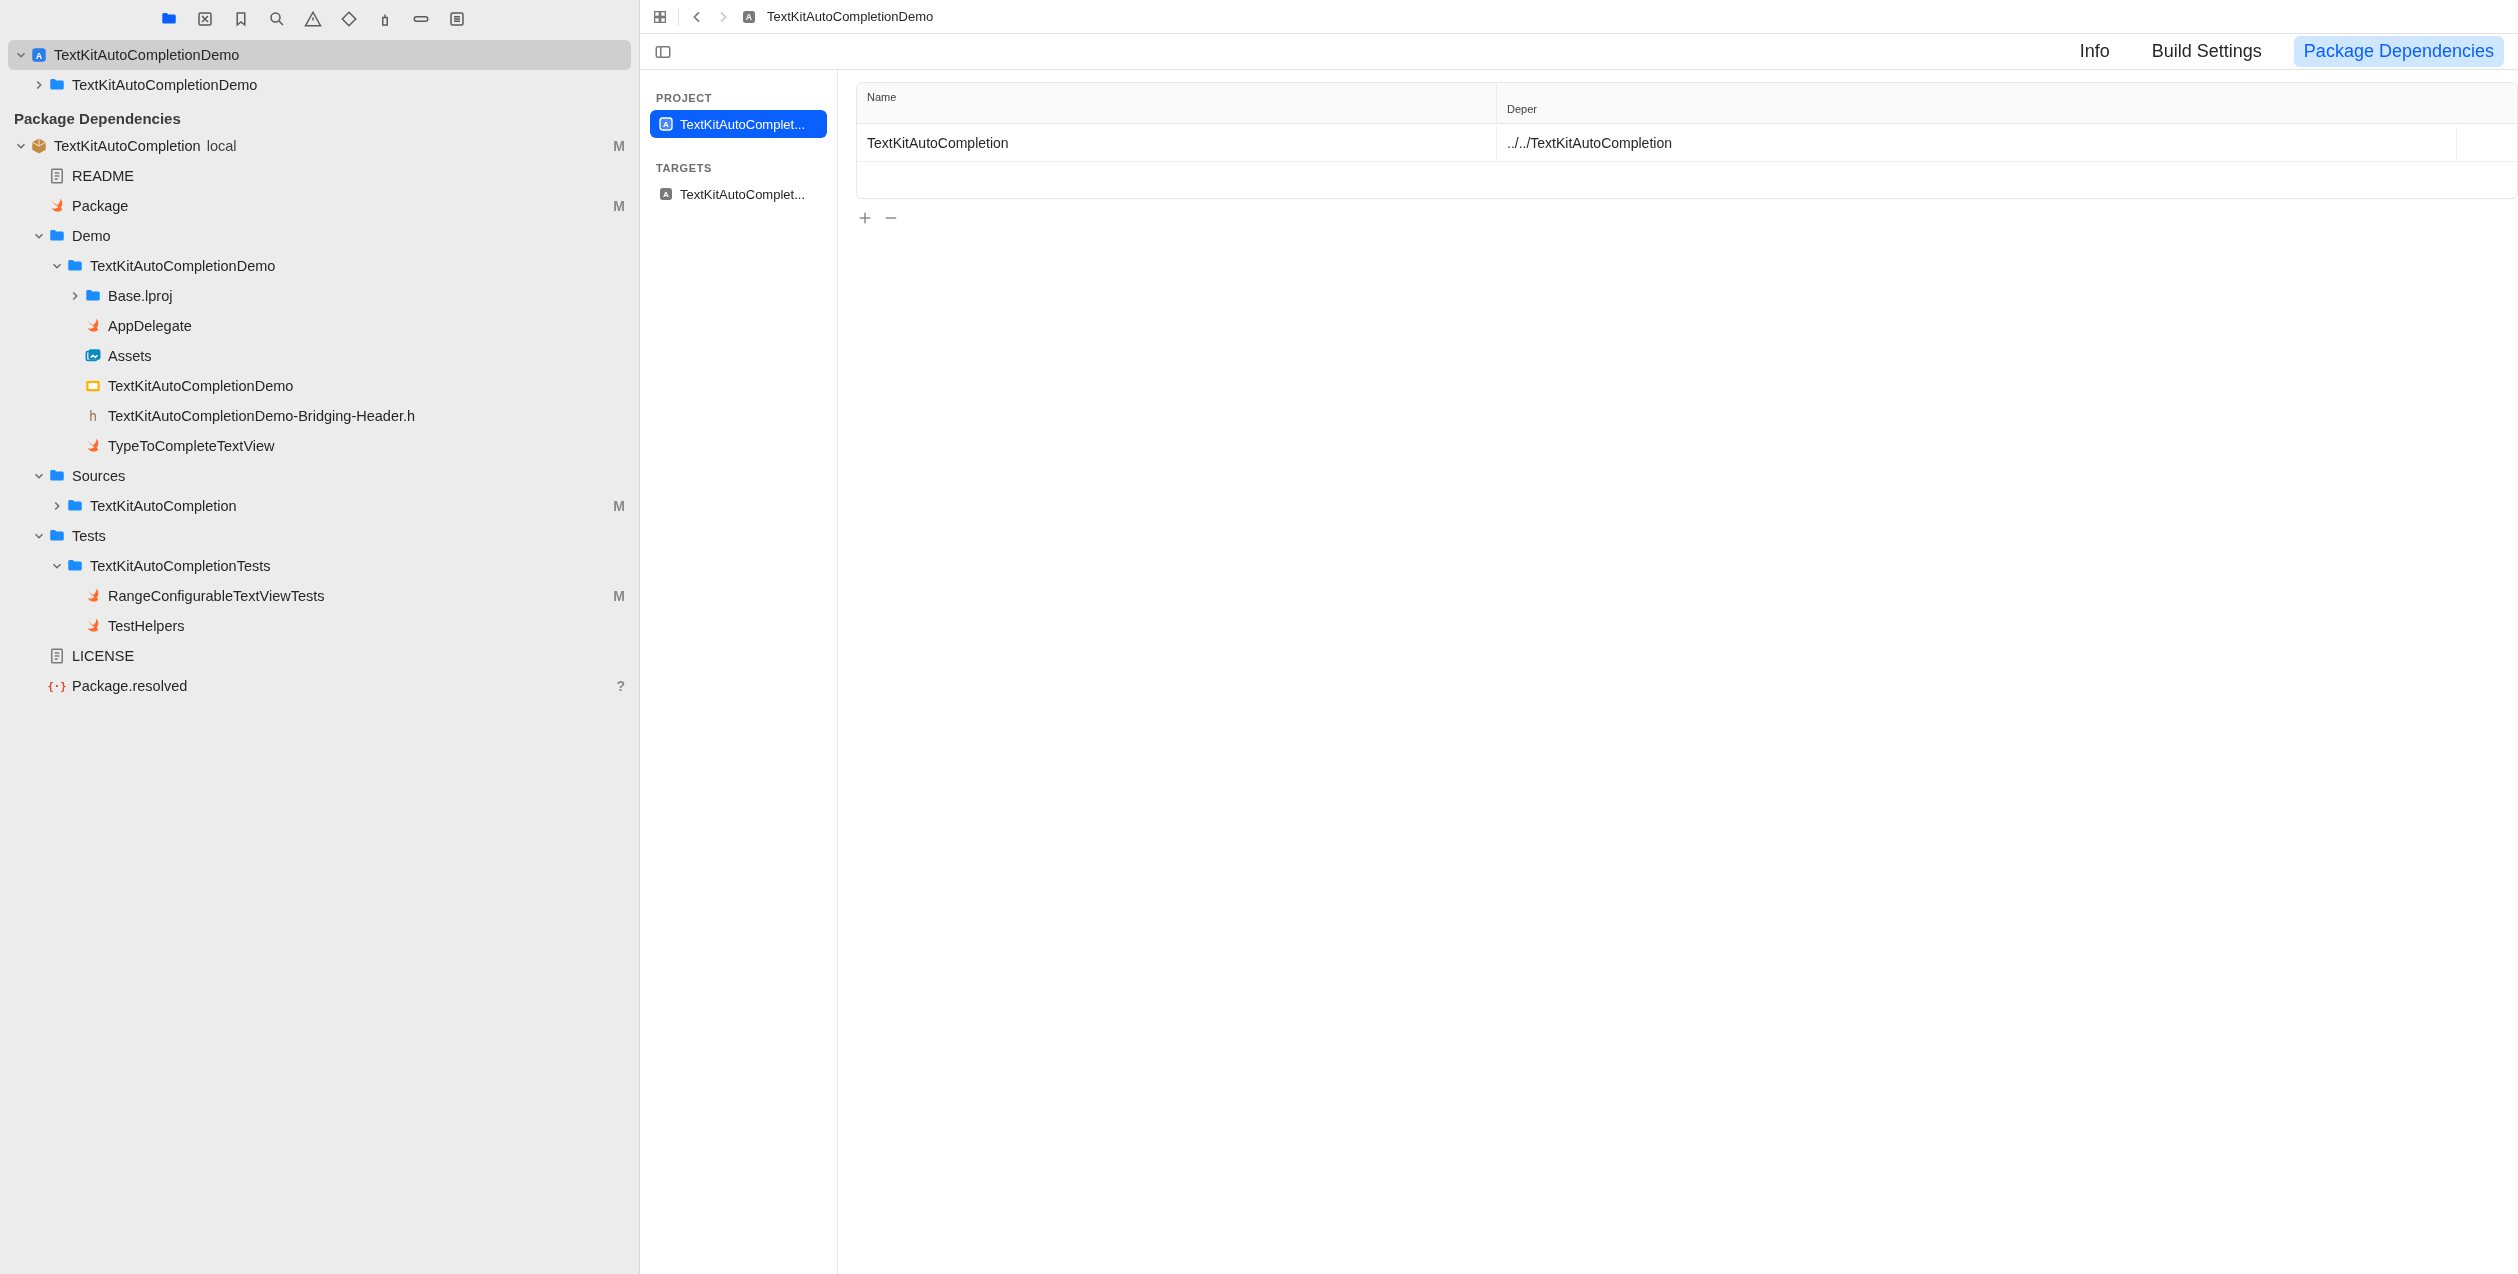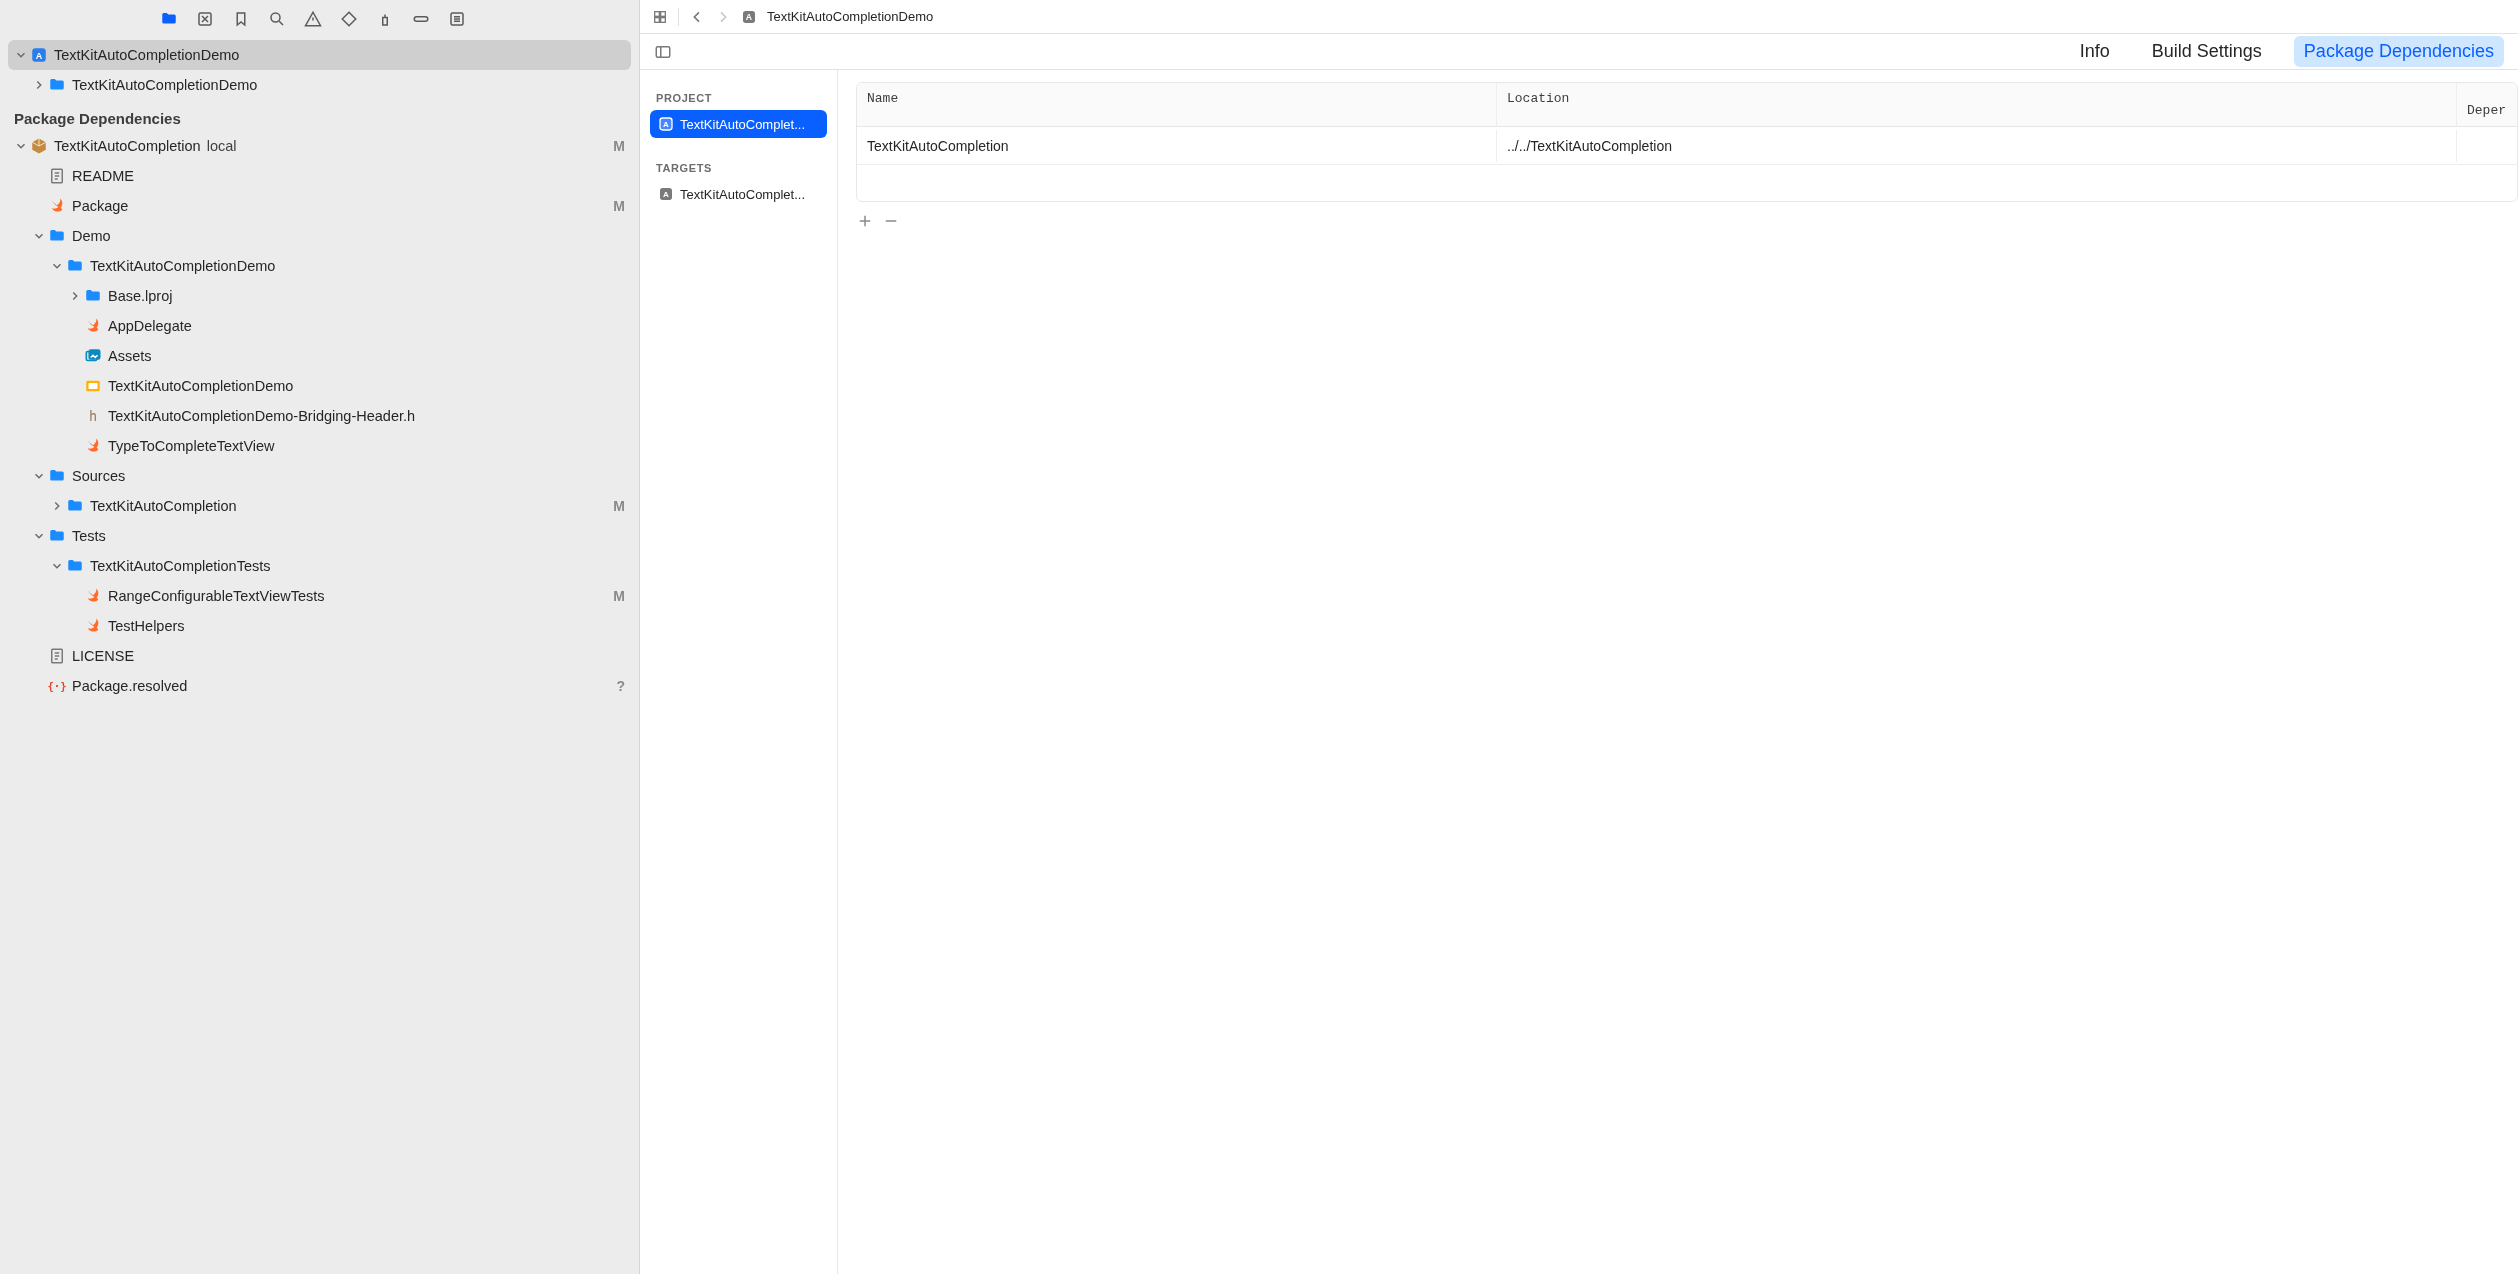--- a/index.html
+++ b/index.html
@@ -163,23 +163,22 @@
     overflow: hidden;
     width: 100%;
   }
   .pkg-table .hdr, .pkg-table .trow {
     display: grid;
     grid-template-columns: 1fr 1.5fr 60px;
   }
   .pkg-table .hdr {
     background: #fafafa;
     border-bottom: 1px solid #e7e7e7;
-    font-size: 13px;
+    font-size: 11px;
     color: #3d3d3d;
-    font-family: Liberation Mono, monospace;
   }
   .pkg-table .cell { padding: 8px 10px; border-right: 1px solid #eee; overflow: hidden; text-overflow: ellipsis; white-space: nowrap;}
   .pkg-table .cell:last-child { border-right: none; margin-top: 12px; }
   .pkg-table .trow { font-size: 14px; height: 38px; align-items: center; border-bottom: 1px solid #eee;}
   .pkg-table .spacer-row { height: 36px; }
   .pkg-actions {
     margin-top: 10px;
     display: flex; gap: 8px;
     color: #8a8a8a;
   }
@@ -582,21 +581,20 @@
           </span>
           <span class="pi-label">TextKitAutoComplet...</span>
         </div>
       </div>
 
       <div class="pkg-panel">
 
         <div class="pkg-table">
           <div class="hdr">
             <div class="cell">Name</div>
-            <div class="cell">Location</div>
             <div class="cell">Deper</div>
           </div>
           <div class="trow">
             <div class="cell">TextKitAutoCompletion</div>
             <div class="cell">../../TextKitAutoCompletion</div>
             <div class="cell"></div>
           </div>
           <div class="spacer-row"></div>
         </div>
 

